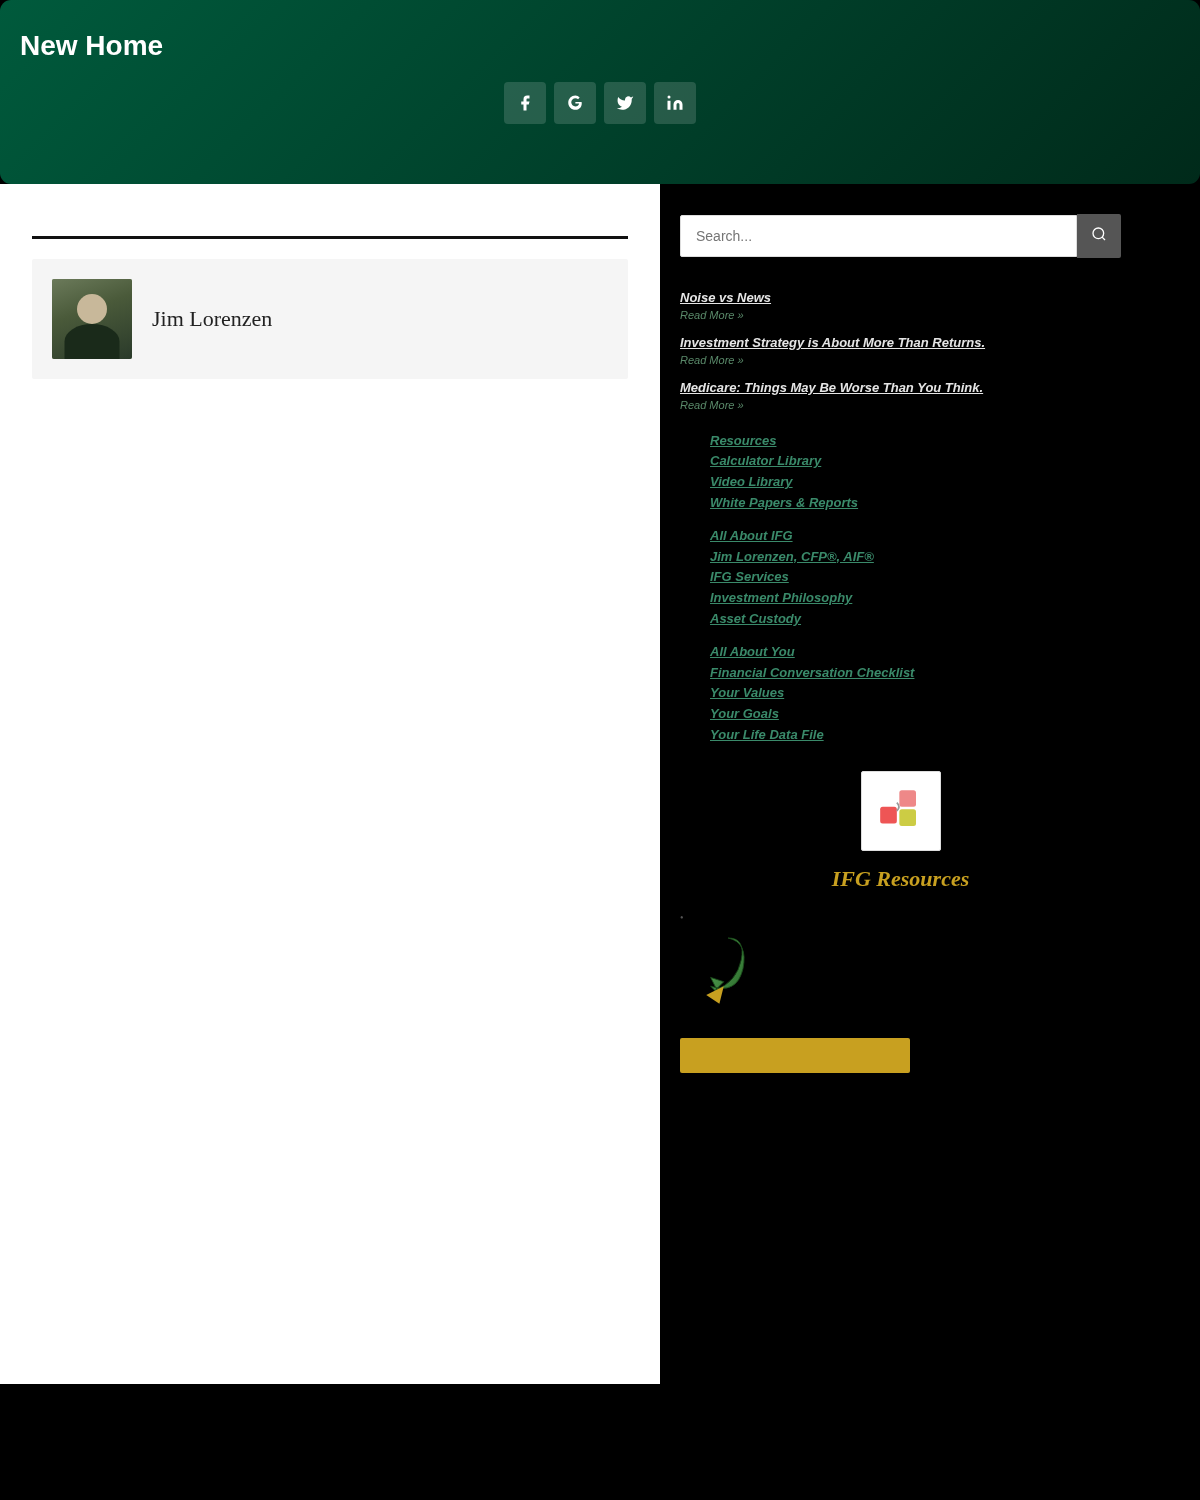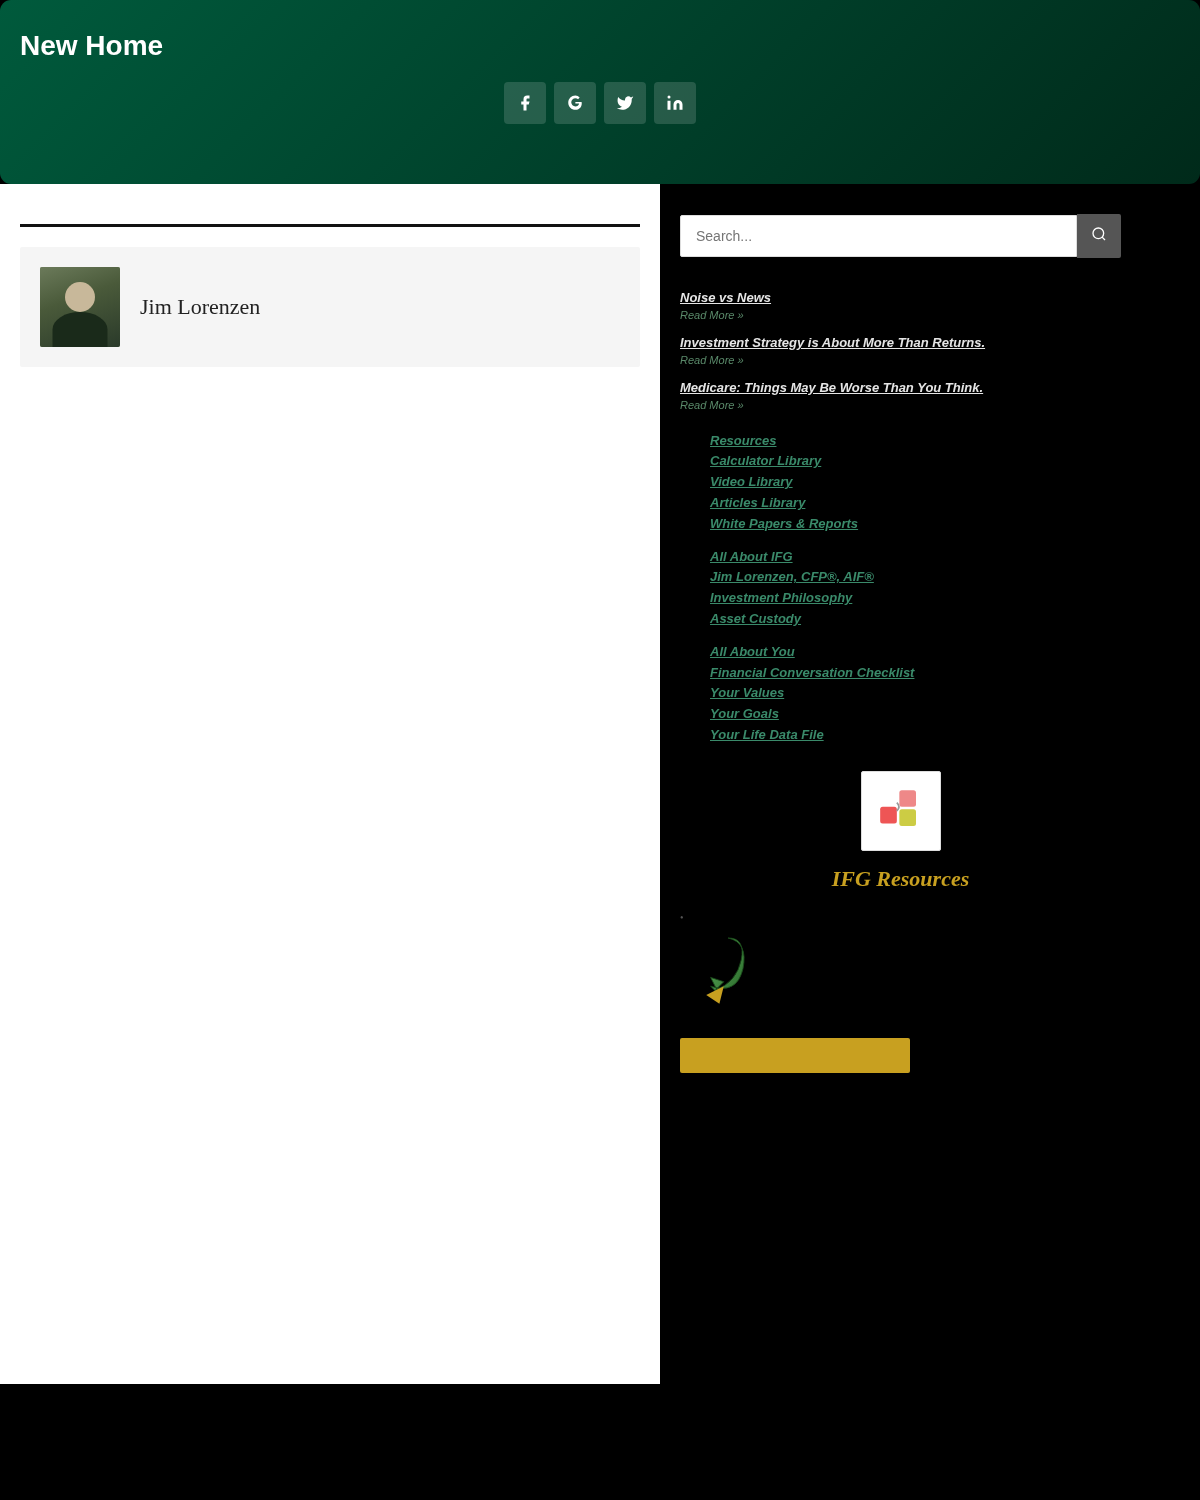--- a/index.html
+++ b/index.html
@@ -42,21 +42,21 @@
     .main-container {
       display: flex;
       width: 100%;
     }
 
     
     .content-area {
       width: 660px;
       background: #fff;
       min-height: 1200px;
-      padding: 20px;
+      padding: 32px;
     }
     .content-inner {
       border-top: 3px solid #111;
       padding-top: 20px;
       margin-top: 20px;
     }
     .author-card {
       background: #f5f5f5;
       padding: 20px;
       display: flex;
@@ -309,26 +309,26 @@
         <span class="recent-post-title">Medicare: Things May Be Worse Than You Think.</span>
         <span class="read-more">Read More »</span>
       </div>
     </div>
 
     <div class="sidebar-nav">
       <div class="nav-section">
         <a>Resources</a>
         <a>Calculator Library</a>
         <a>Video Library</a>
-        <a>Articles Library</a>
         <a>White Papers &amp; Reports</a>
       </div>
       <div class="nav-section">
         <a>All About IFG</a>
         <a>Jim Lorenzen, CFP®, AIF®</a>
+        <a>IFG Services</a>
         <a>Investment Philosophy</a>
         <a>Asset Custody</a>
       </div>
       <div class="nav-section">
         <a>All About You</a>
         <a>Financial Conversation Checklist</a>
         <a>Your Values</a>
         <a>Your Goals</a>
         <a>Your Life Data File</a>
       </div>

